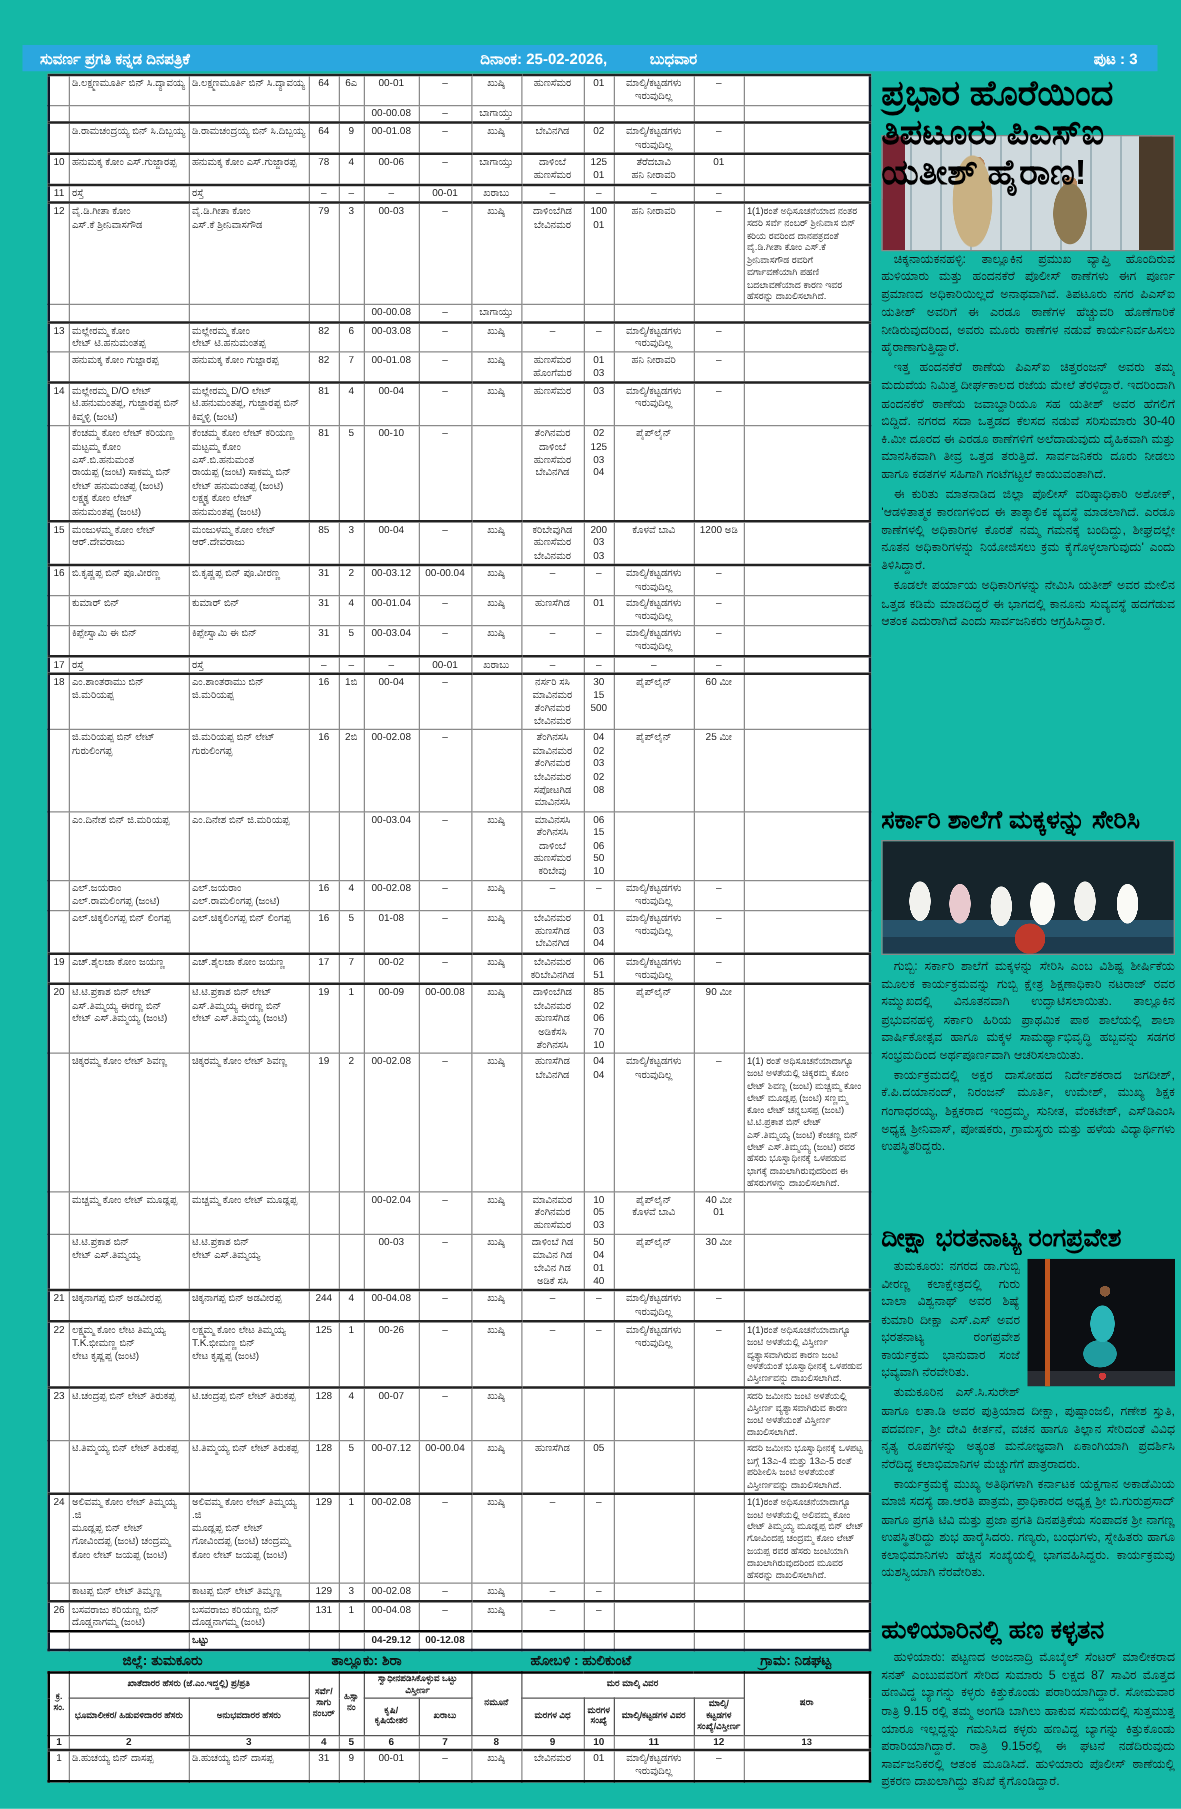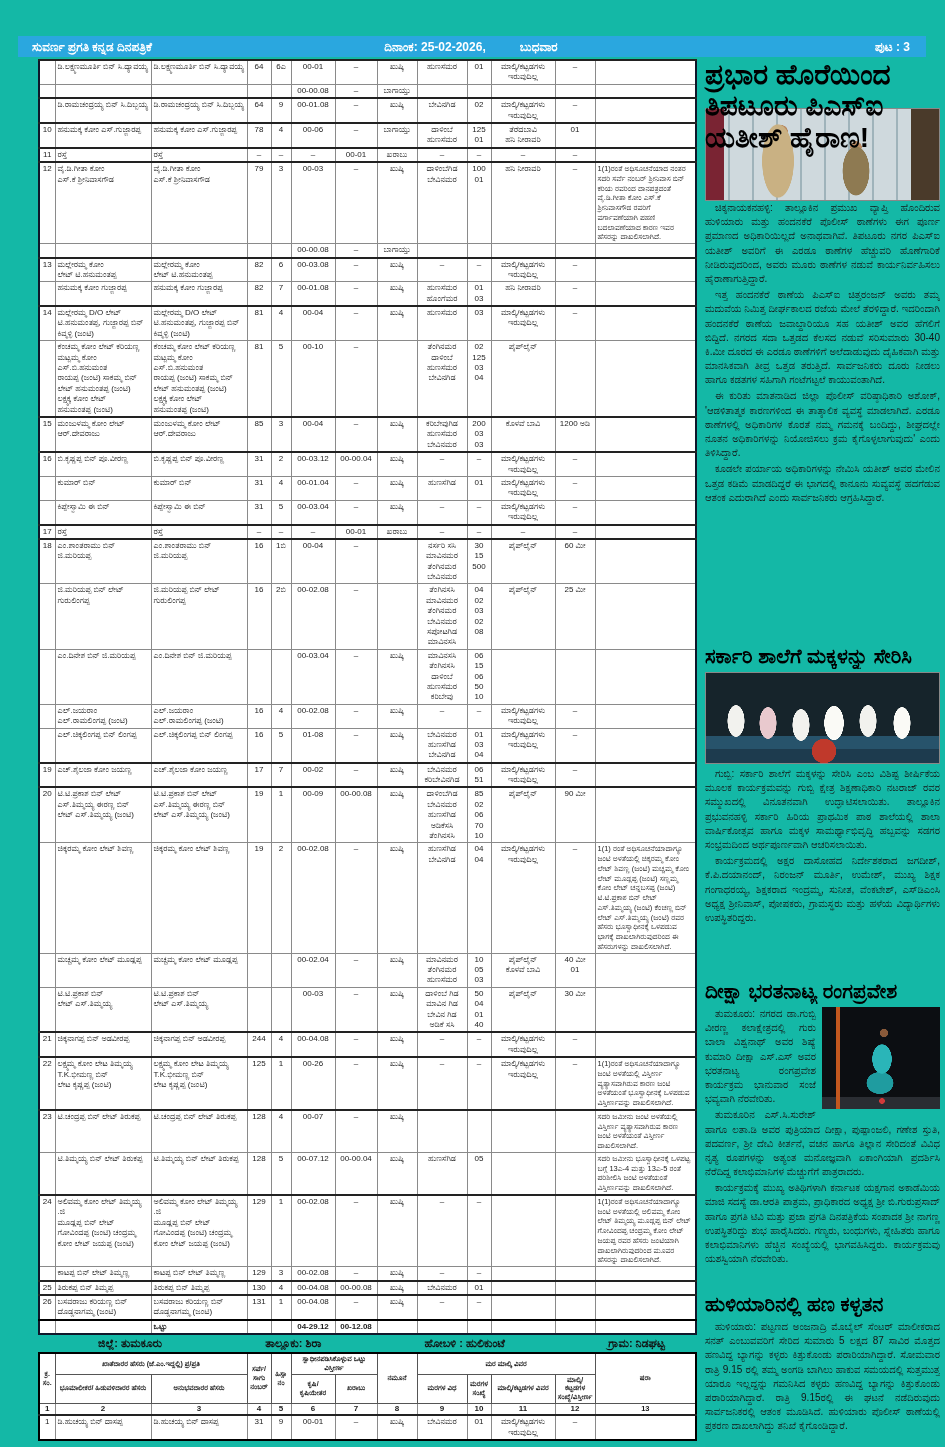--- a/index.html
+++ b/index.html
@@ -689,35 +689,20 @@
               <td></td>
               <td>ಕಾಟಪ್ಪ ಬಿನ್ ಲೇಟ್ ತಿಮ್ಮಣ್ಣ</td>
               <td>ಕಾಟಪ್ಪ ಬಿನ್ ಲೇಟ್ ತಿಮ್ಮಣ್ಣ</td>
               <td>129</td>
               <td>3</td>
               <td>00-02.08</td>
               <td>–</td>
               <td>ಖುಷ್ಕಿ</td>
               <td>–</td>
               <td>–</td>
-              <td></td>
-              <td></td>
-              <td></td>
-            </tr>
-            <tr class="grp">
-              <td>25</td>
-              <td>ತಿರುಕಪ್ಪ ಬಿನ್ ತಿಮ್ಮಪ್ಪ</td>
-              <td>ತಿರುಕಪ್ಪ ಬಿನ್ ತಿಮ್ಮಪ್ಪ</td>
-              <td>130</td>
-              <td>4</td>
-              <td>00-04.08</td>
-              <td>00-00.08</td>
-              <td>ಖುಷ್ಕಿ</td>
-              <td>ಬೇವಿನಮರ</td>
-              <td>01</td>
               <td></td>
               <td></td>
               <td></td>
             </tr>
             <tr class="grp">
               <td>26</td>
               <td>ಬಸವರಾಜು ಕರಿಯಣ್ಣ ಬಿನ್
 ದೊಡ್ಡನಾಗಮ್ಮ (ಜಂಟಿ)</td>
               <td>ಬಸವರಾಜು ಕರಿಯಣ್ಣ ಬಿನ್
 ದೊಡ್ಡನಾಗಮ್ಮ (ಜಂಟಿ)</td>

